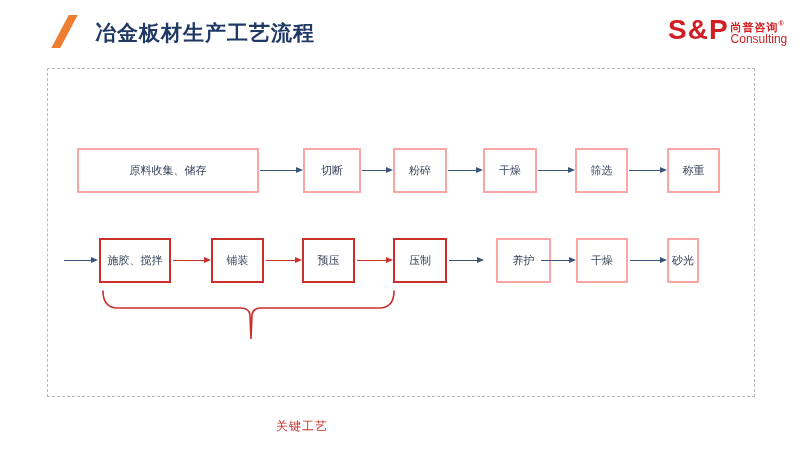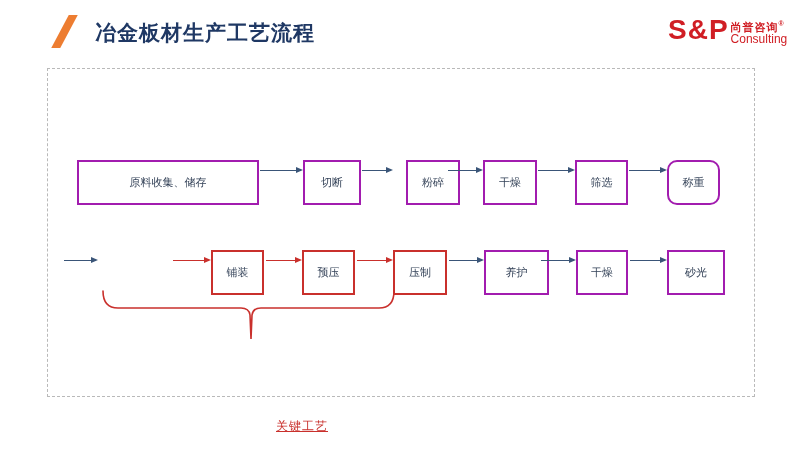--- a/index.html
+++ b/index.html
@@ -27,78 +27,79 @@
   .logo .cn sup{font-size:7px;}
   .logo .en{font-size:12px;line-height:13px;text-align:right;}
   
   .canvas{
     position:absolute;left:47px;top:68px;width:706px;height:327px;
     border:1px dashed #b9b9b9;background:#ffffff;
   }
   
   .node{
     position:absolute;height:45px;box-sizing:border-box;
-    border:2px solid #a21caf;background:#ffffff;
+    border:2px solid #fca5a5;background:#ffffff;
     display:flex;align-items:center;justify-content:center;
-    font-size:11px;color:#344258;white-space:nowrap;margin-top:12px;
+    font-size:11px;color:#344258;white-space:nowrap;
   }
   .node.key{border-color:#c9302c;}
   
   .arrow{position:absolute;height:0;border-top:1px solid #3a5578;}
   .arrow::after{
     content:'';position:absolute;right:-2px;top:-4px;width:0;height:0;
     border-left:7px solid #3a5578;
     border-top:3.5px solid transparent;border-bottom:3.5px solid transparent;
   }
   .arrow.red{border-top-color:#c9302c;}
   .arrow.red::after{border-left-color:#c9302c;}
   
   .brace{position:absolute;left:90px;top:286px;}
   .key-label{
     position:absolute;left:226px;top:349px;width:56px;text-align:center;
-    font-size:12px;color:#c9302c;letter-spacing:1px;white-space:nowrap;text-decoration:underline;
+    font-size:12px;color:#c9302c;letter-spacing:1px;white-space:nowrap;
   }
 </style>
 </head>
 <body>
 
 <div class="slash"></div>
 <div class="title">冶金板材生产工艺流程</div>
 
 <div class="logo">
   <span class="sp">S&amp;P</span>
   <span class="stack">
     <span class="cn"><span>尚普咨询</span><sup>®</sup></span>
     <span class="en">Consulting</span>
   </span>
 </div>
 
 <div class="canvas">
 
   <div class="node" style="left:29px;top:79px;width:182px;">原料收集、储存</div>
   <div class="node" style="left:255px;top:79px;width:58px;">切断</div>
-  <div class="node" style="left:358px;top:79px;width:54px;">粉碎</div>
+  <div class="node" style="left:345px;top:79px;width:54px;">粉碎</div>
   <div class="node" style="left:435px;top:79px;width:54px;">干燥</div>
   <div class="node" style="left:527px;top:79px;width:53px;">筛选</div>
-  <div class="node" style="left:619px;top:79px;width:53px;border-radius:10px;">称重</div>
+  <div class="node" style="left:619px;top:79px;width:53px;">称重</div>
 
   <div class="arrow" style="left:212px;top:101px;width:41px;"></div>
   <div class="arrow" style="left:314px;top:101px;width:29px;"></div>
   <div class="arrow" style="left:400px;top:101px;width:33px;"></div>
   <div class="arrow" style="left:490px;top:101px;width:35px;"></div>
   <div class="arrow" style="left:581px;top:101px;width:36px;"></div>
 
   <div class="arrow" style="left:16px;top:191px;width:32px;"></div>
 
+  <div class="node key" style="left:51px;top:169px;width:72px;">施胶、搅拌</div>
   <div class="node key" style="left:163px;top:169px;width:53px;">铺装</div>
   <div class="node key" style="left:254px;top:169px;width:53px;">预压</div>
   <div class="node key" style="left:345px;top:169px;width:54px;">压制</div>
-  <div class="node" style="left:436px;top:169px;width:65px;">养护</div>
+  <div class="node" style="left:448px;top:169px;width:55px;">养护</div>
   <div class="node" style="left:528px;top:169px;width:52px;">干燥</div>
-  <div class="node" style="left:619px;top:169px;width:58px;">砂光</div>
+  <div class="node" style="left:619px;top:169px;width:32px;">砂光</div>
 
   <div class="arrow red" style="left:125px;top:191px;width:36px;"></div>
   <div class="arrow red" style="left:218px;top:191px;width:34px;"></div>
   <div class="arrow red" style="left:309px;top:191px;width:34px;"></div>
   <div class="arrow" style="left:401px;top:191px;width:33px;"></div>
   <div class="arrow" style="left:493px;top:191px;width:33px;"></div>
   <div class="arrow" style="left:582px;top:191px;width:35px;"></div>
 
   <svg class="brace" style="left:43px;top:218px;" width="310" height="58" viewBox="0 0 310 58">
     <path d="M 12 4 Q 12 21 27 21 H 150 Q 158 21 159 28 L 160 52 L 161 28 Q 162 21 170 21 H 288 Q 303 21 303 4" fill="none" stroke="#c9302c" stroke-width="1.6" stroke-linecap="round"></path>

